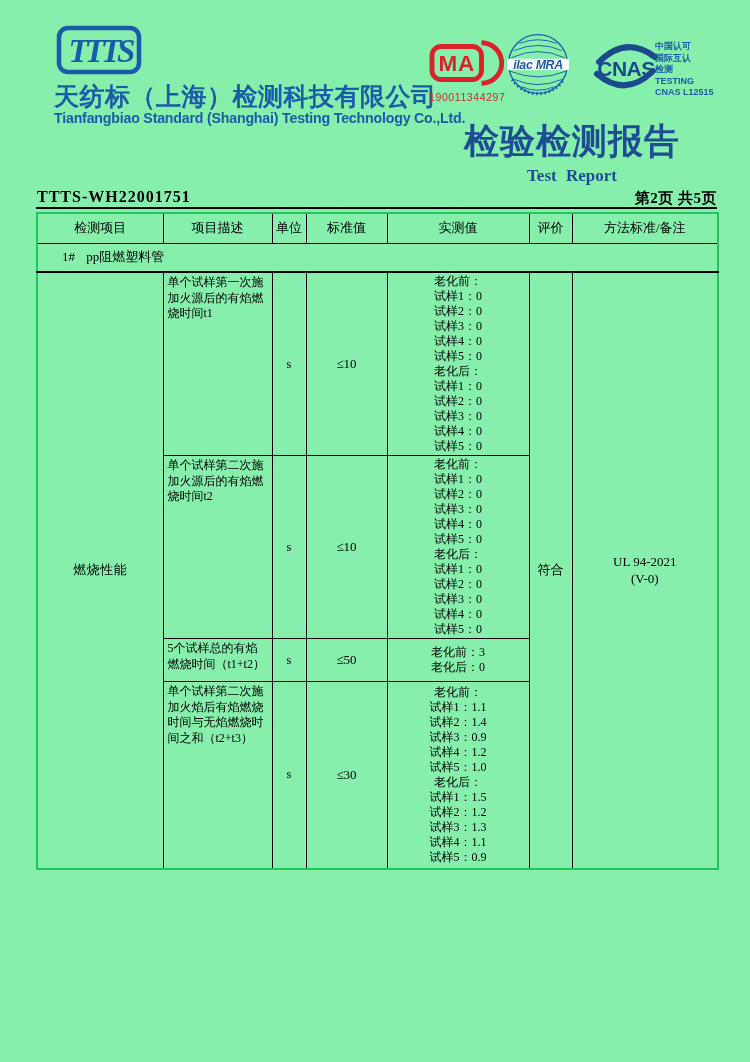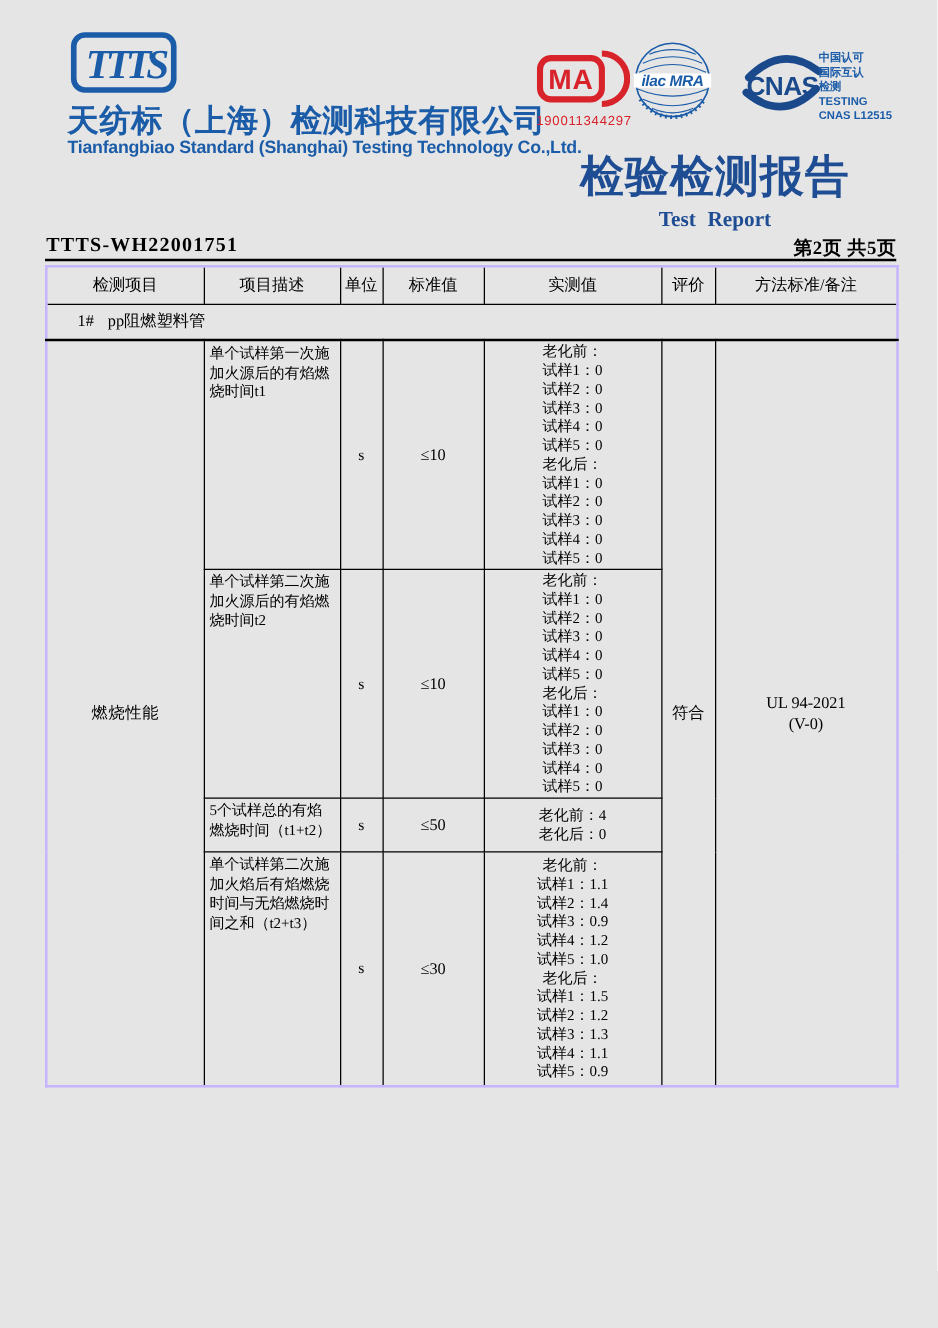--- a/index.html
+++ b/index.html
@@ -7,21 +7,21 @@
     --title-navy:#1f4d94;
     --cnas-navy:#1a4a8c;
     --cma-red:#d9232b;
   }
   *{margin:0;padding:0;box-sizing:border-box;}
   html,body{background:#ffffff;}
   .page{
     position:relative;
     width:750px;height:1062px;
     margin:0 auto;
-    background:#e5e5e5;
+    background:#86efac;
     font-family:"Liberation Serif","DejaVu Serif",serif;
     color:#000;
     overflow:hidden;
   }
   
   .ttts-logo{position:absolute;left:56px;top:25px;width:86px;height:50px;color:var(--brand-blue);}
   .company-cn{
     position:absolute;left:54px;top:80px;width:380px;
     font-family:"Liberation Sans","DejaVu Sans",sans-serif;
     font-weight:bold;font-size:25px;letter-spacing:0.5px;
@@ -67,21 +67,21 @@
   }
   .page-indicator{
     position:absolute;right:33px;top:189px;
     font-size:15px;font-weight:bold;letter-spacing:0.5px;
   }
   .head-rule{position:absolute;left:36px;top:207px;width:681px;height:2px;background:#000;}
   
   table.report{
     position:absolute;left:36px;top:212px;width:681px;
     border-collapse:collapse;table-layout:fixed;
-    border:2px solid #c4b5fd;
+    border:2px solid #22c55e;
   }
   table.report th,table.report td{border:1px solid #000;}
   table.report thead tr{height:30px;}
   table.report th{font-weight:normal;font-size:13px;text-align:center;vertical-align:middle;}
   tr.sample-row{height:29px;}
   tr.sample-row td{border-bottom:2px solid #000;font-size:13px;text-align:left;vertical-align:middle;padding-left:24px;}
   tr.sample-row .sample-name{margin-left:8px;}
   tr.r1{height:178px;}
   tr.r2{height:183px;}
   tr.r3{height:43px;}
@@ -220,21 +220,21 @@
 试样1：0
 试样2：0
 试样3：0
 试样4：0
 试样5：0</td>
       </tr>
       <tr class="r3">
         <td class="desc">5个试样总的有焰燃烧时间（t1+t2）</td>
         <td class="unit">s</td>
         <td class="standard">≤50</td>
-        <td class="measured">老化前：4
+        <td class="measured">老化前：3
 老化后：0</td>
       </tr>
       <tr class="r4">
         <td class="desc">单个试样第二次施加火焰后有焰燃烧时间与无焰燃烧时间之和（t2+t3）</td>
         <td class="unit">s</td>
         <td class="standard">≤30</td>
         <td class="measured">老化前：
 试样1：1.1
 试样2：1.4
 试样3：0.9

